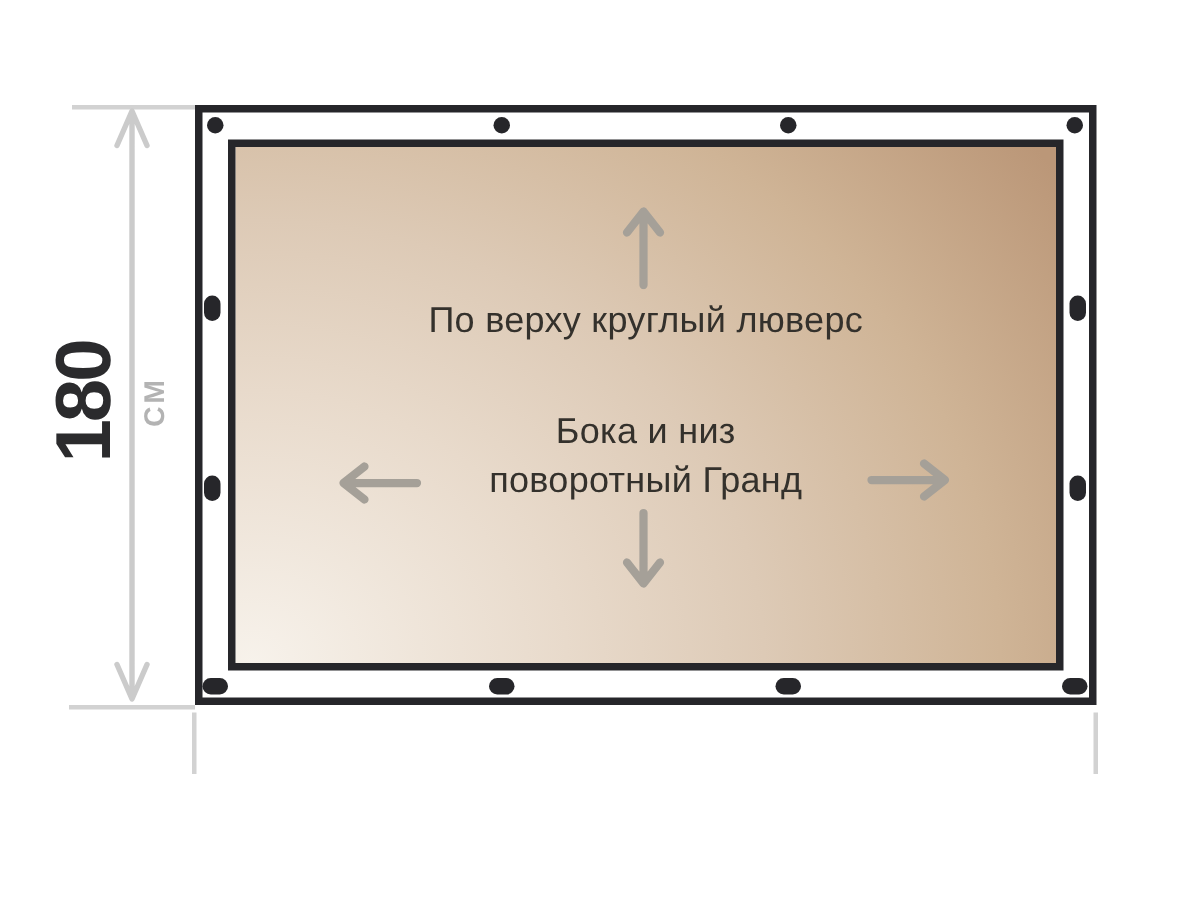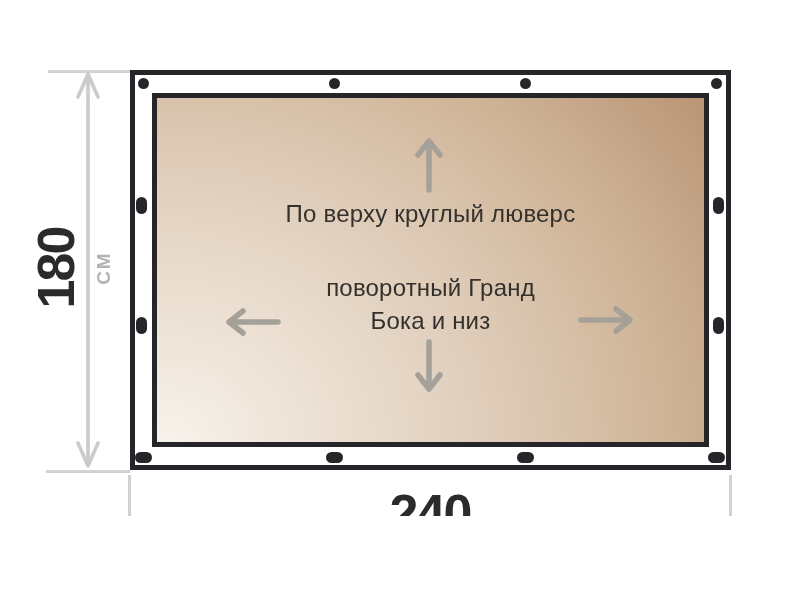--- a/index.html
+++ b/index.html
@@ -100,33 +100,32 @@
   </svg>
   <svg class="cv-arrow" style="left:223px; top:306px;" width="58" height="32">
     <path d="M55 16 L8 16 M20 5 L6 16 L20 27"></path>
   </svg>
   <svg class="cv-arrow" style="left:578px; top:304px;" width="58" height="32">
     <path d="M3 16 L50 16 M38 5 L52 16 L38 27"></path>
   </svg>
 
   <div class="note note-top">По верху круглый люверс</div>
   <div class="note note-mid">
+    <span>Бока и низ</span>
     <span>поворотный Гранд</span>
-    <span>Бока и низ</span>
   </div>
 
   <div class="ext-line" style="left:48px; top:70px; width:82px; height:3px;"></div>
   <div class="ext-line" style="left:46px; top:470px; width:84px; height:3px;"></div>
   <svg class="dim-arrow" style="position:absolute; left:74px; top:70px;" width="28" height="400">
     <path d="M14 6 L14 394 M4 27 L14 4 L24 27 M4 373 L14 396 L24 373"></path>
   </svg>
   <div class="dim-number v-center" style="left:56px; top:268px;">180</div>
   <div class="dim-unit v-center" style="left:104px; top:268px; font-size:19px;">СМ</div>
 
   <div class="ext-line" style="left:128px; top:475px; width:3px; height:85px;"></div>
   <div class="ext-line" style="left:729px; top:475px; width:3px; height:80px;"></div>
   <svg class="dim-arrow" style="position:absolute; left:128px; top:526px;" width="604" height="28">
     <path d="M6 14 L598 14 M28 4 L5 14 L28 24 M576 4 L599 14 L576 24"></path>
   </svg>
-  <div class="dim-number h-center" style="left:430px; top:513px;">240</div>
   <div class="dim-unit h-center" style="left:430px; top:562px;">СМ</div>
 
 </div>
 
 </body></html>

